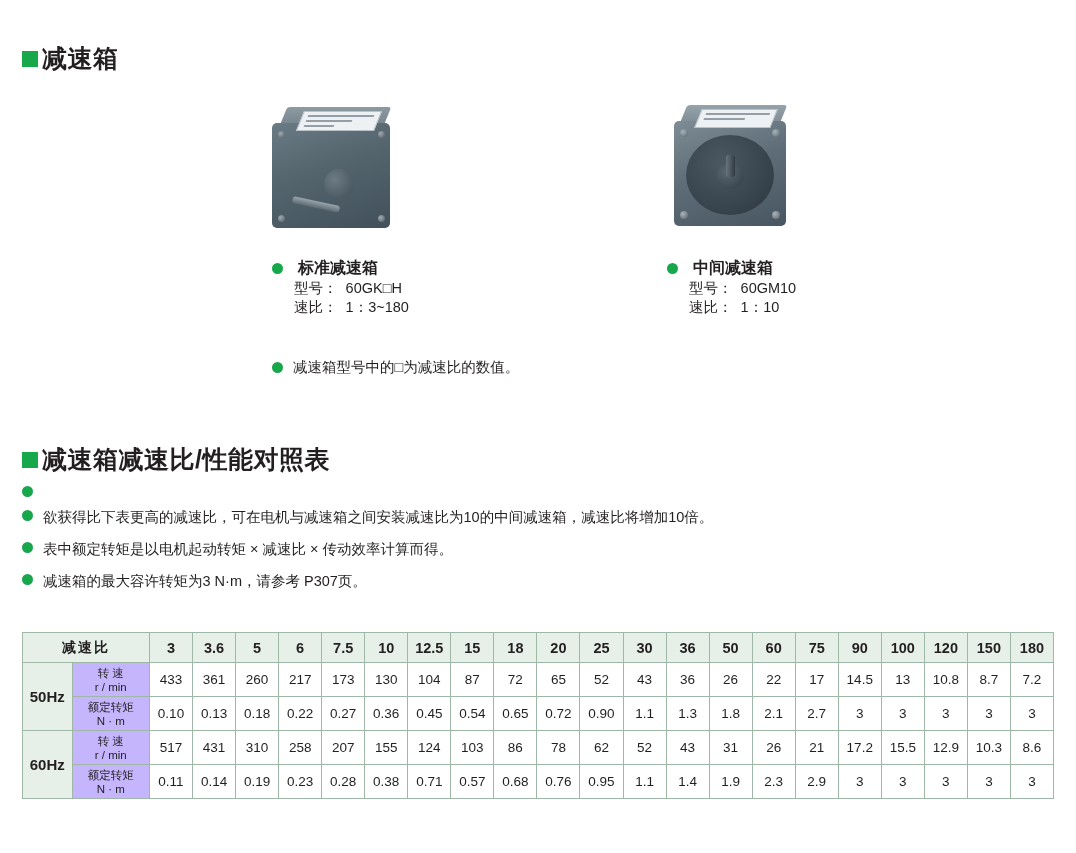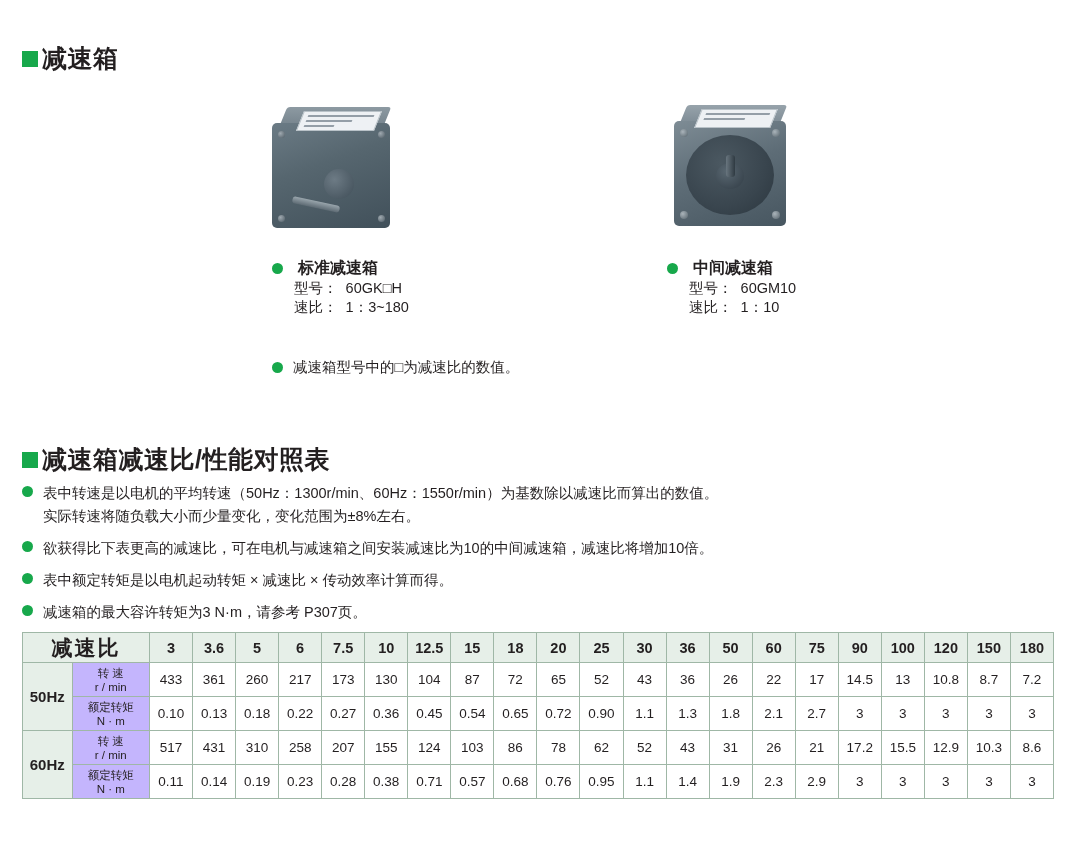--- a/index.html
+++ b/index.html
@@ -125,21 +125,21 @@
   .tbl-wrap { position: absolute; left: 22px; top: 632px; width: 1032px; }
   table { border-collapse: collapse; width: 1032px; font-size: 13px; }
   table th, table td {
     border: 1px solid #9fb7a6;
     text-align: center;
     vertical-align: middle;
     padding: 0;
     color: #231f20;
   }
   thead th { background: #e6efe8; height: 30px; font-weight: bold; font-size: 14.5px; }
-  thead th.ratio-head { font-size: 21px; letter-spacing: 2px; }
+  thead th.ratio-head { font-size: 14px; letter-spacing: 2px; }
   tbody td { height: 34px; background: #ffffff; font-size: 13.5px; }
   td.freq { background: #e6efe8; font-weight: bold; font-size: 15px; width: 46px; }
   td.rowlabel { background: #c4b5fd; font-size: 11.5px; line-height: 14px; width: 72px; white-space: pre-line; }
   td.val { width: 40px; }
   thead th.val { width: 40px; }
 </style>
 </head>
 <body>
 
 <div class="page">
@@ -214,24 +214,20 @@
   </div>
 
   <div class="sec-head" id="head2">
     <span class="sq"></span>
     <span class="sec-title">减速箱减速比/性能对照表</span>
   </div>
 
   <div class="notes">
     <div class="note">
       <span class="dot"></span>
-      <span class="note-text">
-        <span>表中转速是以电机的平均转速（50Hz：1300r/min、60Hz：1550r/min）为基数除以减速比而算出的数值。</span>
-        <span class="sub">实际转速将随负载大小而少量变化，变化范围为±8%左右。</span>
-      </span>
     </div>
     <div class="note">
       <span class="dot"></span>
       <span class="note-text">欲获得比下表更高的减速比，可在电机与减速箱之间安装减速比为10的中间减速箱，减速比将增加10倍。</span>
     </div>
     <div class="note">
       <span class="dot"></span>
       <span class="note-text">表中额定转矩是以电机起动转矩 × 减速比 × 传动效率计算而得。</span>
     </div>
     <div class="note">

